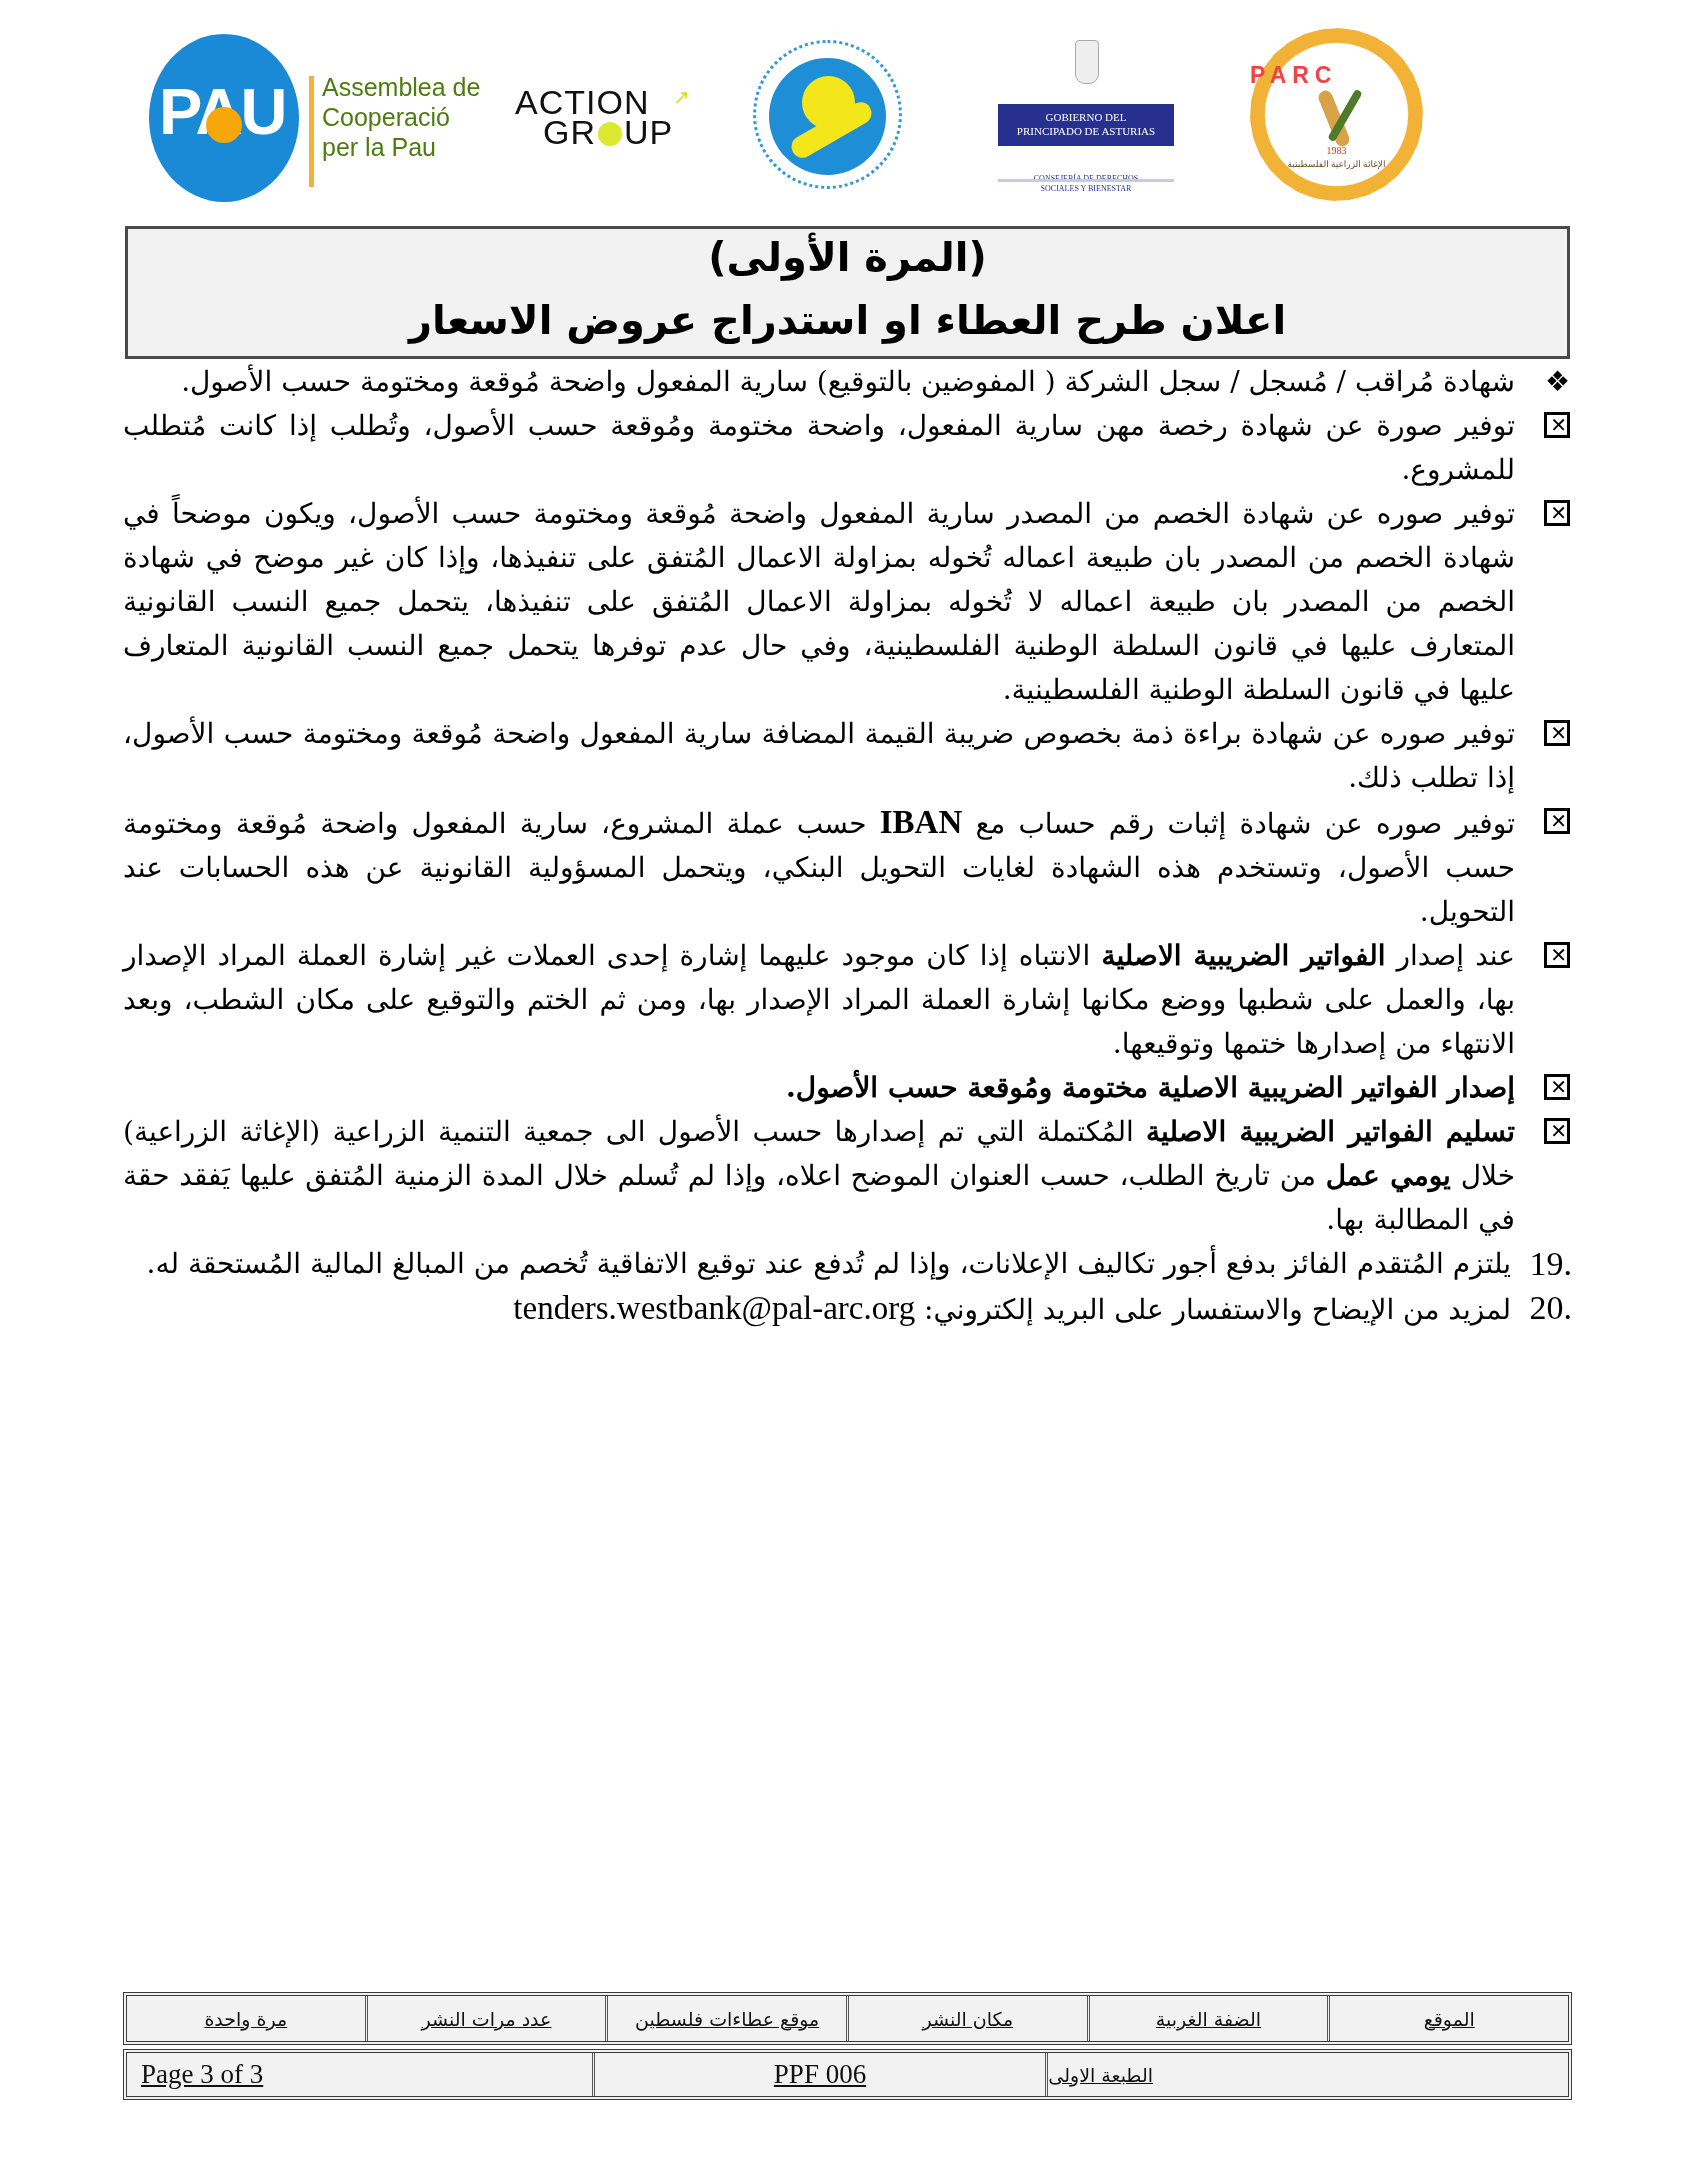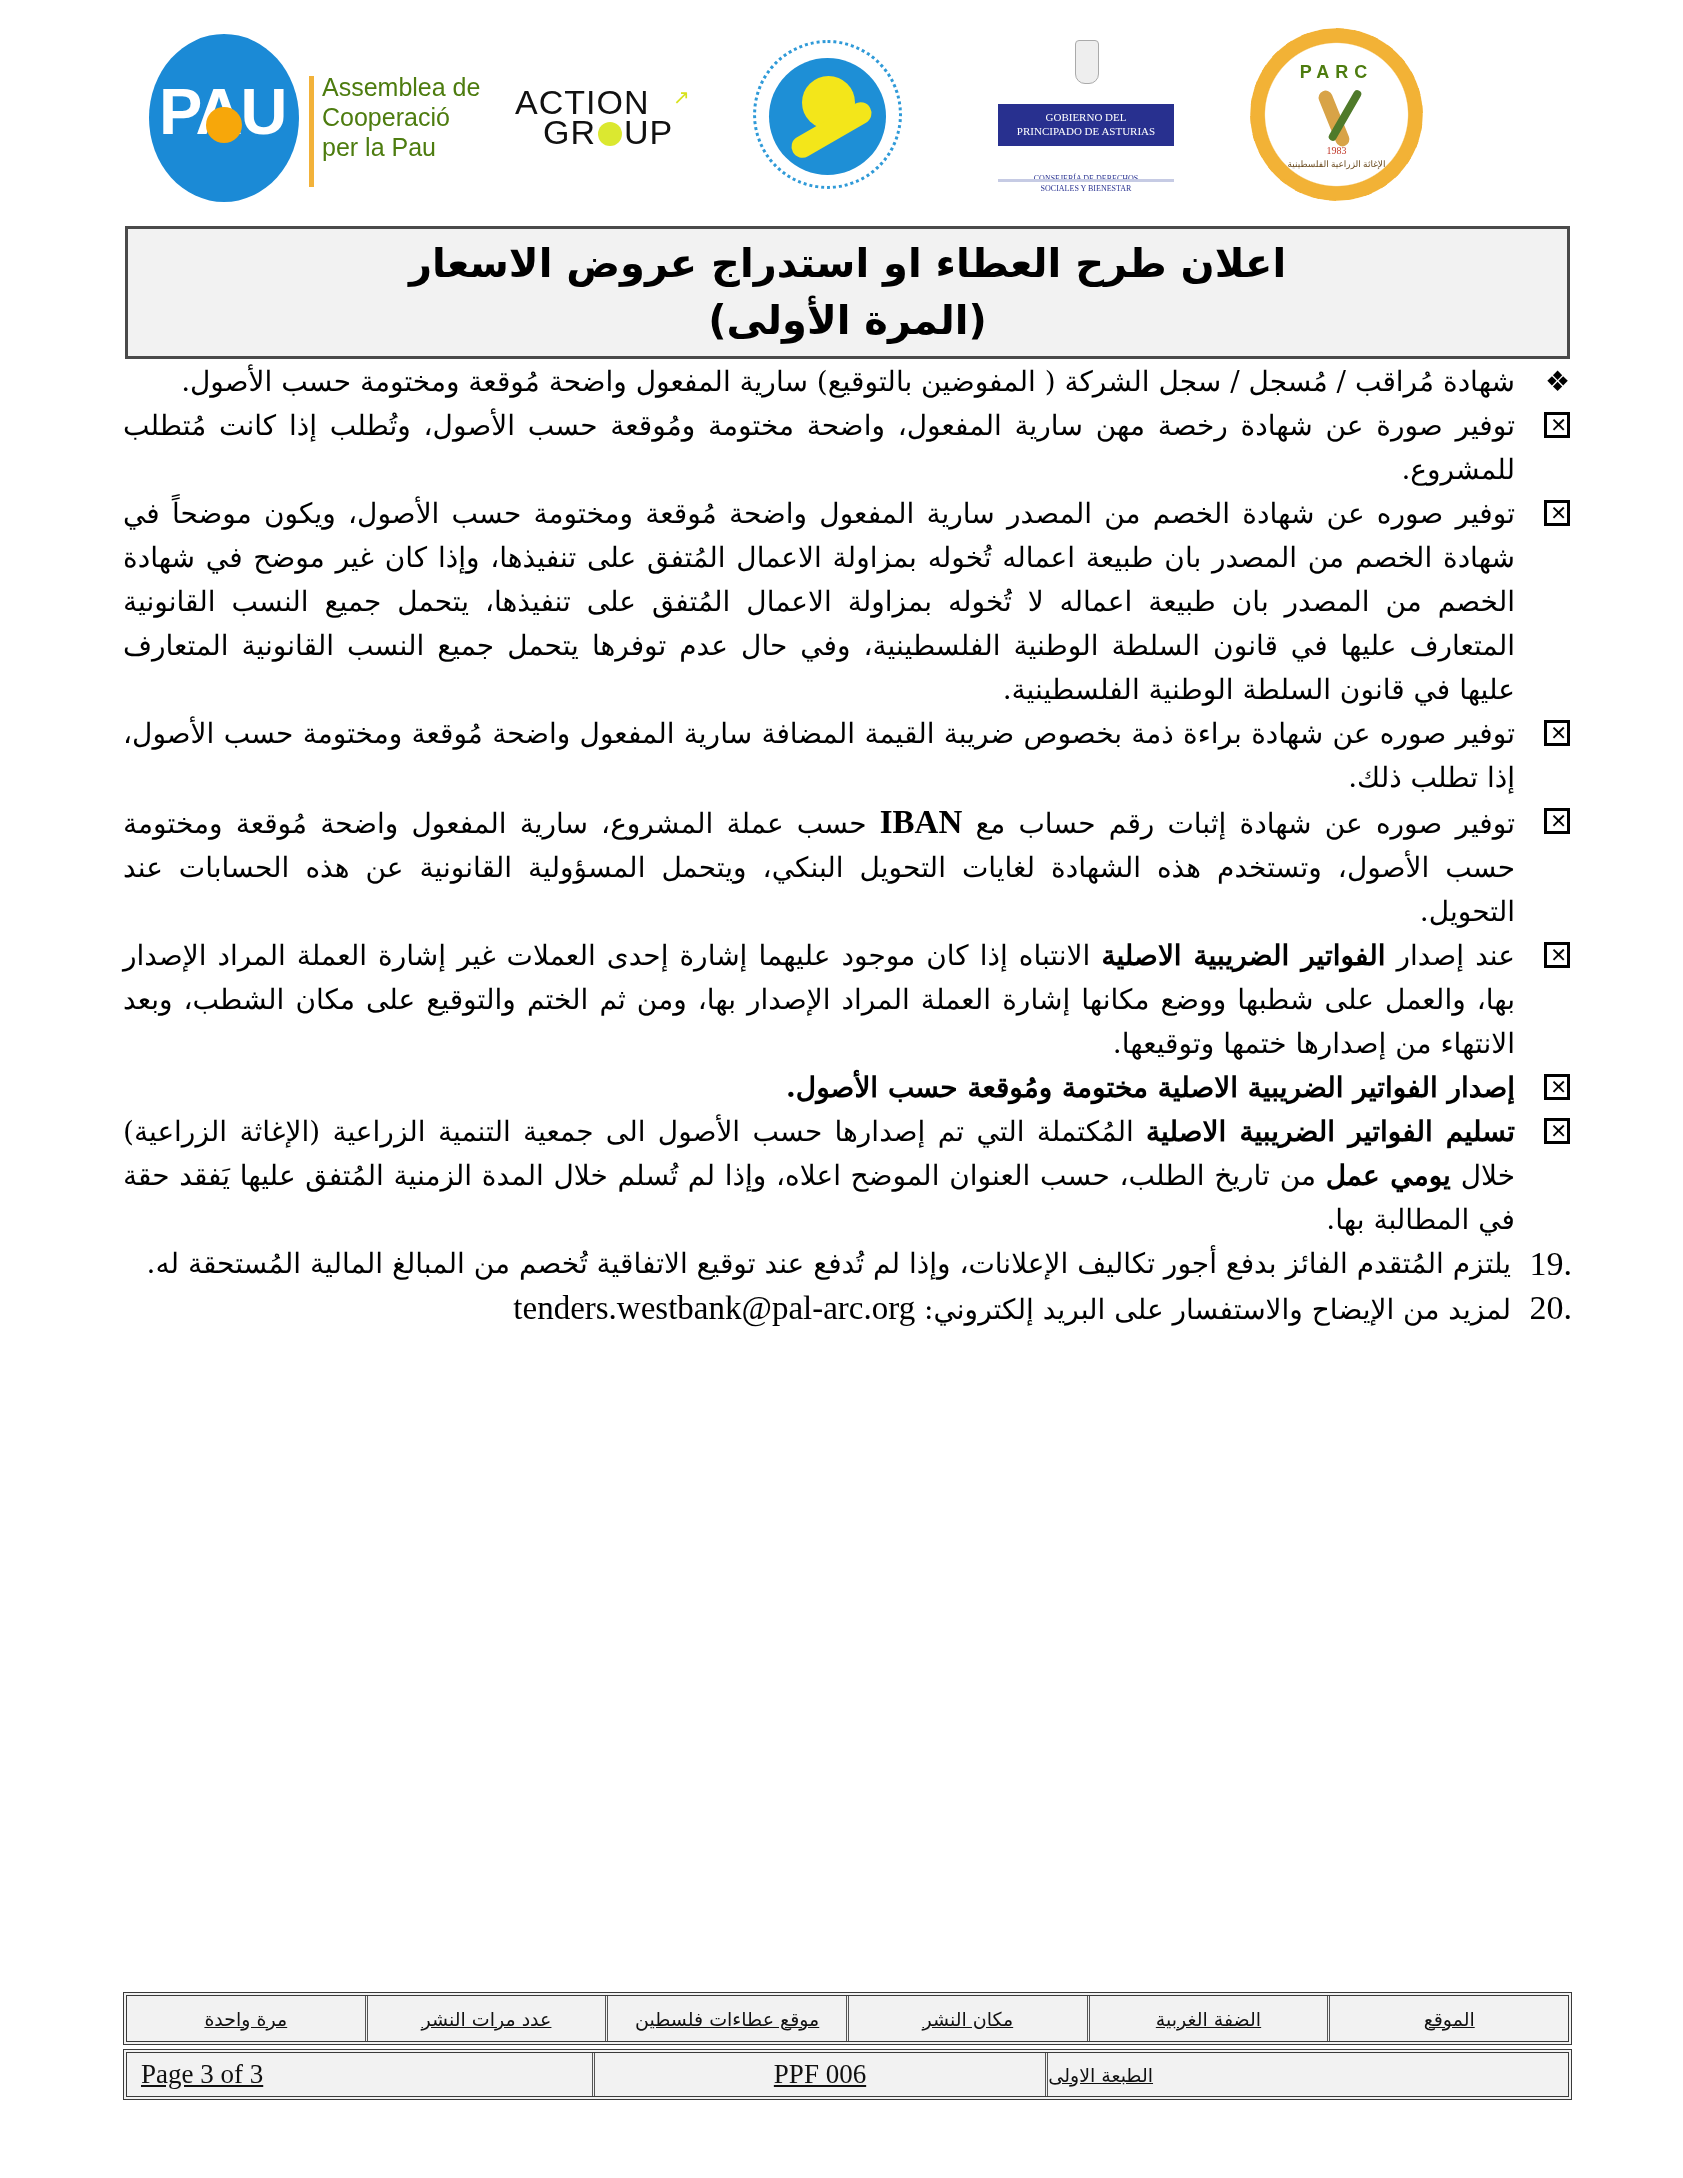--- a/index.html
+++ b/index.html
@@ -47,23 +47,23 @@
              font-size: 8px; line-height: 10px; color: #2b3492; margin-top: 21px; }
   .gob-line { position: absolute; left: 0; top: 139px; width: 176px; height: 3px; background: #c6cbe4; }
 
   .parc { left: 1101px; top: 0; width: 173px; height: 176px; }
   .parc-sun { position: absolute; left: 0; top: 0; width: 173px; height: 173px; border-radius: 50%;
               background: radial-gradient(circle, #fff 0 58%, #f2b236 59% 70%, transparent 71%); }
   .parc-sun::before { content: ""; position: absolute; inset: 0; border-radius: 50%;
               background: repeating-conic-gradient(#f2b236 0 5deg, transparent 5deg 12deg);
               -webkit-mask: radial-gradient(circle, transparent 0 68%, #000 69% 100%);
                       mask: radial-gradient(circle, transparent 0 68%, #000 69% 100%); }
-  .parc-title { position: absolute; left: 0; top: 34px; width: 173px; text-align: center;
-                font-family: "Liberation Sans", sans-serif; font-size: 18px; font-weight: bold;
-                color: #4d7c0f; letter-spacing: 6px; }
+  .parc-title { position: absolute; left: 0; top: 34px; width: 173px; text-align: left;
+                font-family: "Liberation Sans", sans-serif; font-size: 23px; font-weight: bold;
+                color: #ef4444; letter-spacing: 6px; }
   .parc-leaf { position: absolute; left: 77px; top: 61px; width: 14px; height: 59px; background: #d8a347;
                transform: rotate(-22deg); border-radius: 8px; }
   .parc-leaf2 { position: absolute; left: 91px; top: 59px; width: 8px; height: 57px; background: #4f7a2a;
                 transform: rotate(30deg); border-radius: 8px; }
   .parc-year { position: absolute; left: 0; top: 117px; width: 173px; text-align: center;
                font-family: Liberation Serif, serif; font-size: 10px; color: #c0392b; }
   .parc-ar { position: absolute; left: 0; top: 131px; width: 173px; text-align: center;
              font-family: Liberation Serif, serif; font-size: 9px; color: #6a4a1e; direction: rtl; }
 
   
@@ -147,22 +147,22 @@
     <div class="parc-sun"></div>
     <div class="parc-title">PARC</div>
     <div class="parc-leaf"></div>
     <div class="parc-leaf2"></div>
     <div class="parc-year">1983</div>
     <div class="parc-ar">الإغاثة الزراعية الفلسطينية</div>
   </div>
 </div>
 
 <div class="title-box">
+  <div class="title-line">(المرة الأولى)</div>
   <div class="title-line l1">اعلان طرح العطاء او استدراج عروض الاسعار</div>
-  <div class="title-line">(المرة الأولى)</div>
 </div>
 
 <div class="body">
 
   <div class="item">
     <span class="marker diamonds">❖</span>
     <span>شهادة مُراقب / مُسجل / سجل الشركة ( المفوضين بالتوقيع) سارية المفعول واضحة مُوقعة ومختومة حسب الأصول.</span>
   </div>
 
   <div class="item">

